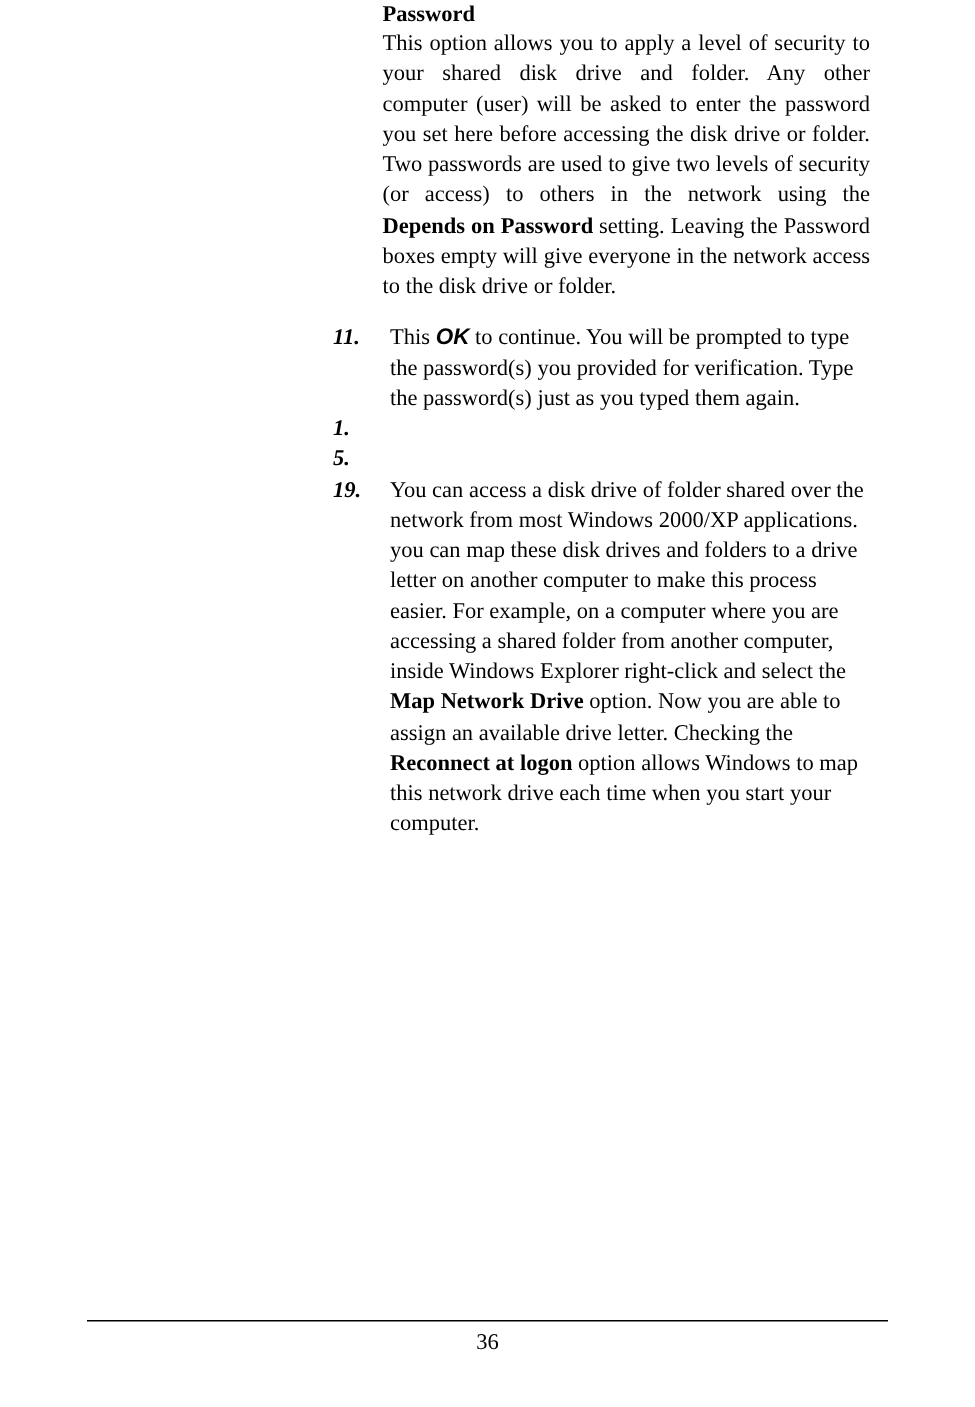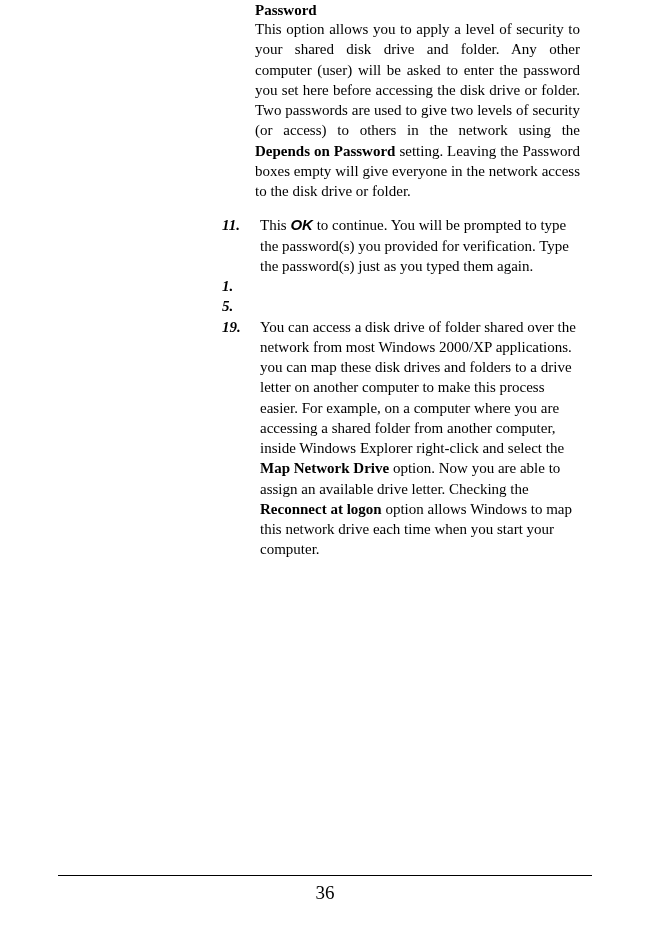--- a/index.html
+++ b/index.html
@@ -10,21 +10,21 @@
     .para { text-align: justify; line-height: 1.35; margin-bottom: 14px; }
     .bold-italic { font-weight: bold; }
     .bold { font-weight: bold; }
     .ok-bold { font-family: Arial, sans-serif; font-weight: bold; font-style: italic; }
     .list { margin-left: 120px; }
     .list-item { display: flex; line-height: 1.35; }
     .num { font-weight: bold; font-style: italic; width: 40px; flex-shrink: 0; text-align: left; padding-left: 2px; }
     .item-body { flex: 1; text-align: left; }
     .footer { position: absolute; bottom: 34px; left: 0; right: 0; }
     .hr { border: none; border-top: 1px solid #000; margin: 0 58px 6px 58px; }
-    .page-num { text-align: center; font-size: 19px; }
+    .page-num { text-align: center; font-size: 15px; }
   </style>
 </head>
 <body>
 
 <div class="page">
 
   <div class="content">
     <div class="heading">Password</div>
     <div class="para">
       <span>This option allows you to apply a level of security to your shared disk drive and folder.  Any other computer (user) will be asked to enter the password you set here before accessing the disk drive or folder.  Two passwords are used to give two levels of security (or access) to others in the network using the </span><span class="bold-italic">Depends on Password</span><span> setting.  Leaving the Password boxes empty will give everyone in the network access to the disk drive or folder.</span>

